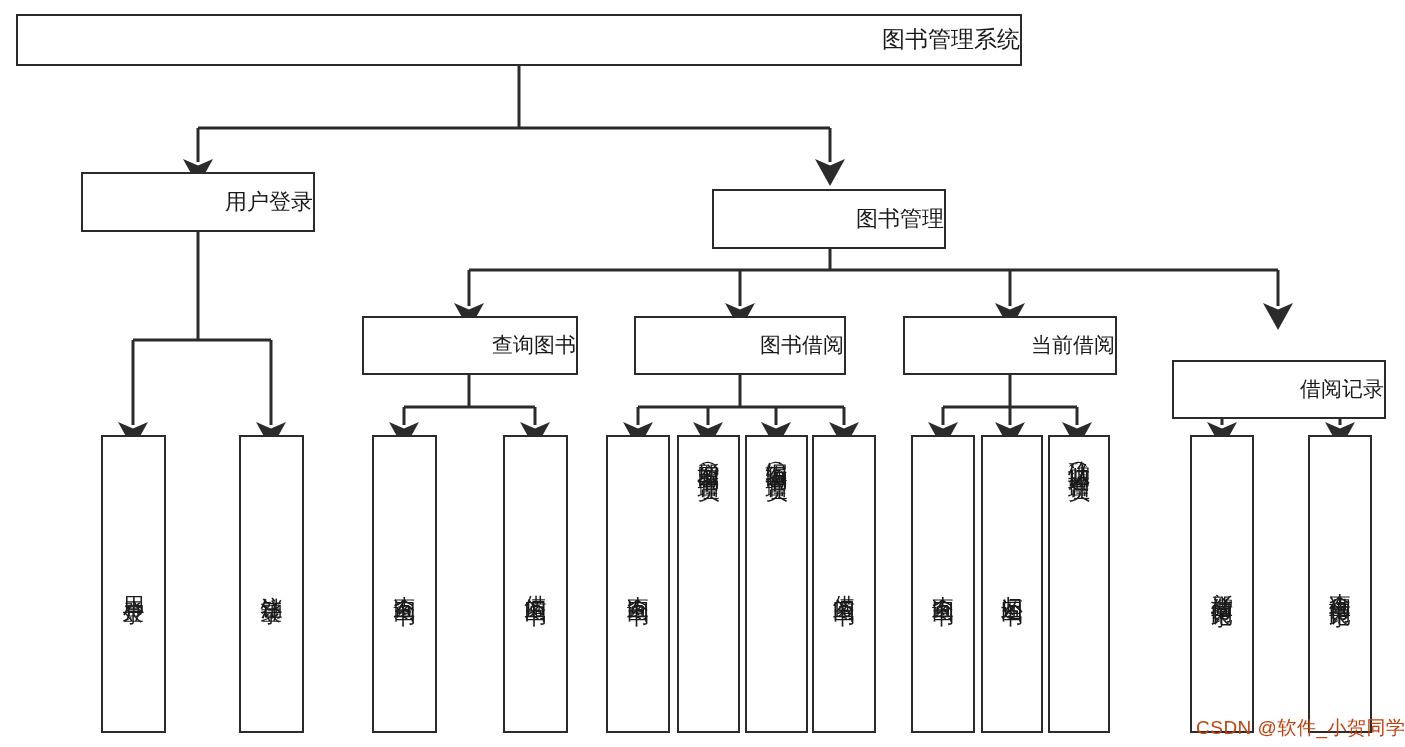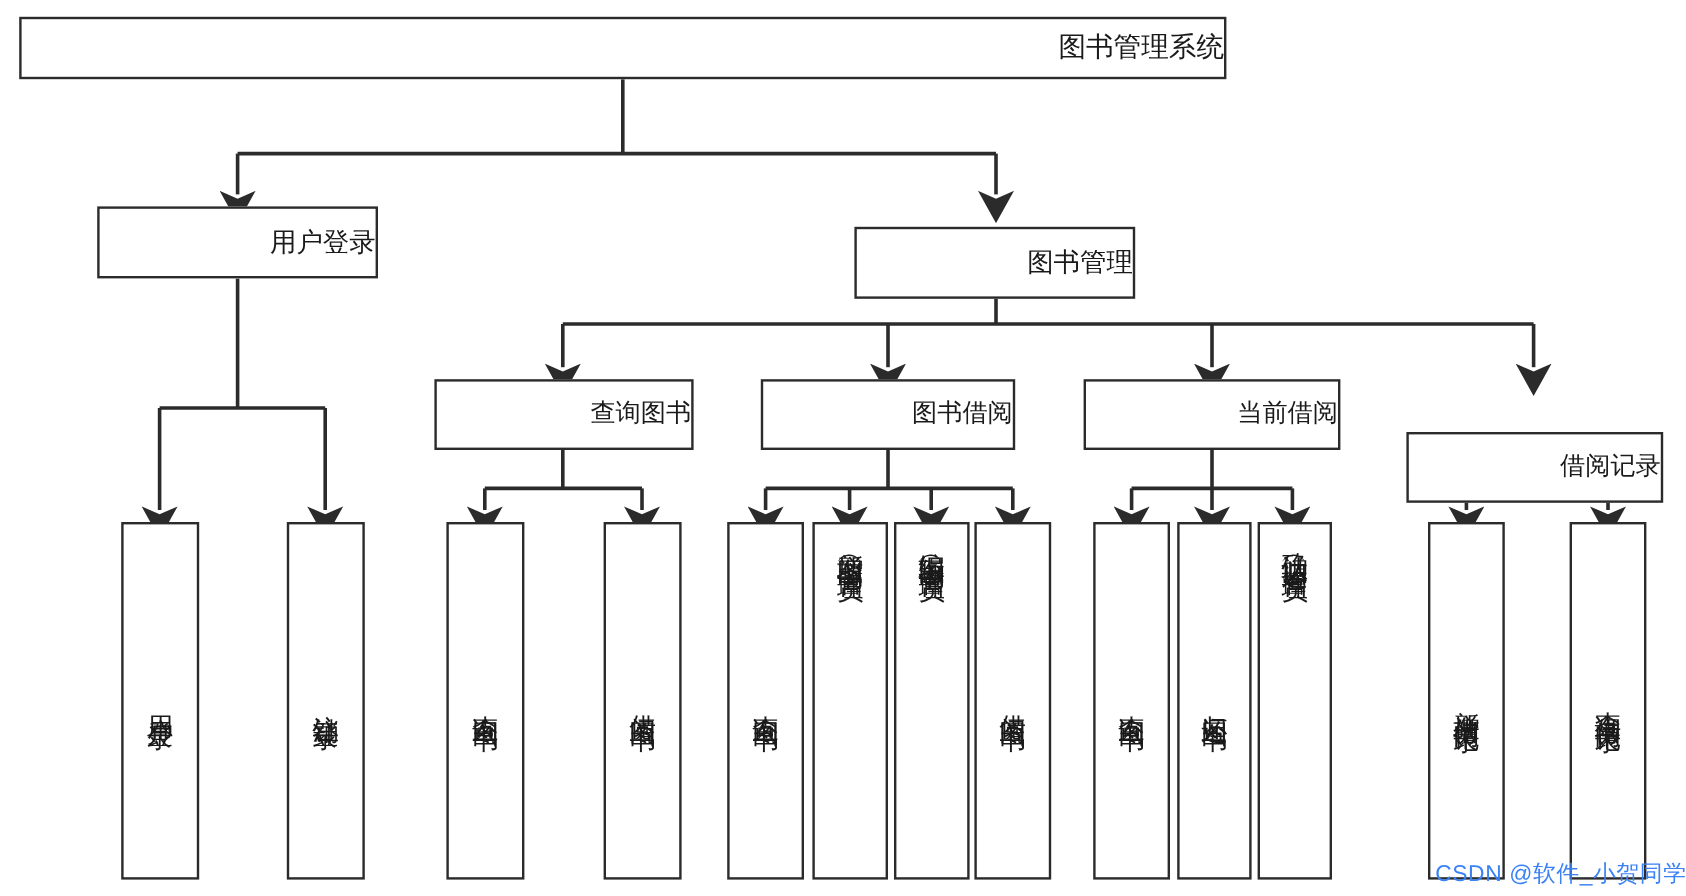--- a/index.html
+++ b/index.html
@@ -48,21 +48,21 @@
     font-size:22px;
     letter-spacing:3px;
     line-height:1;
     white-space:nowrap;
   }
   .leaf.center-v{ align-items:center; }
   .leaf.top-v   { align-items:flex-start; padding-top:6px; }
   .watermark{
     position:absolute;
     font-size:19px;
-    color:#3b82f6;
+    color:#c2410c;
     white-space:nowrap;
     letter-spacing:0.5px;
     user-select:none;
   }
 </style>
 </head>
 <body>
 
 <div id="canvas">
 

